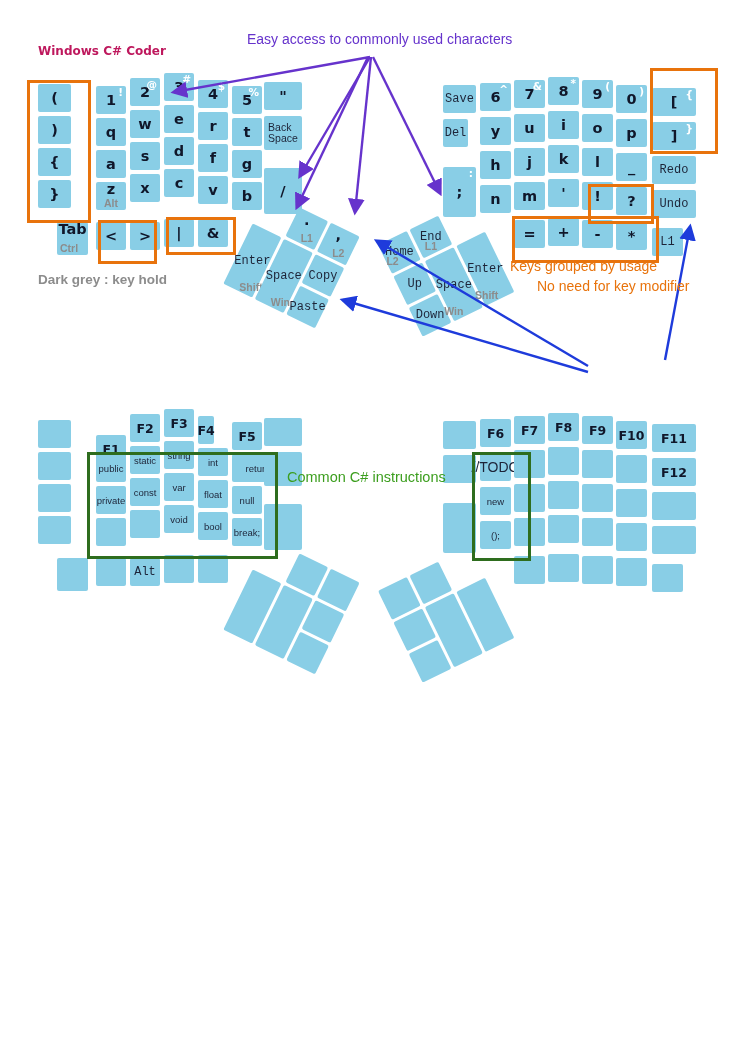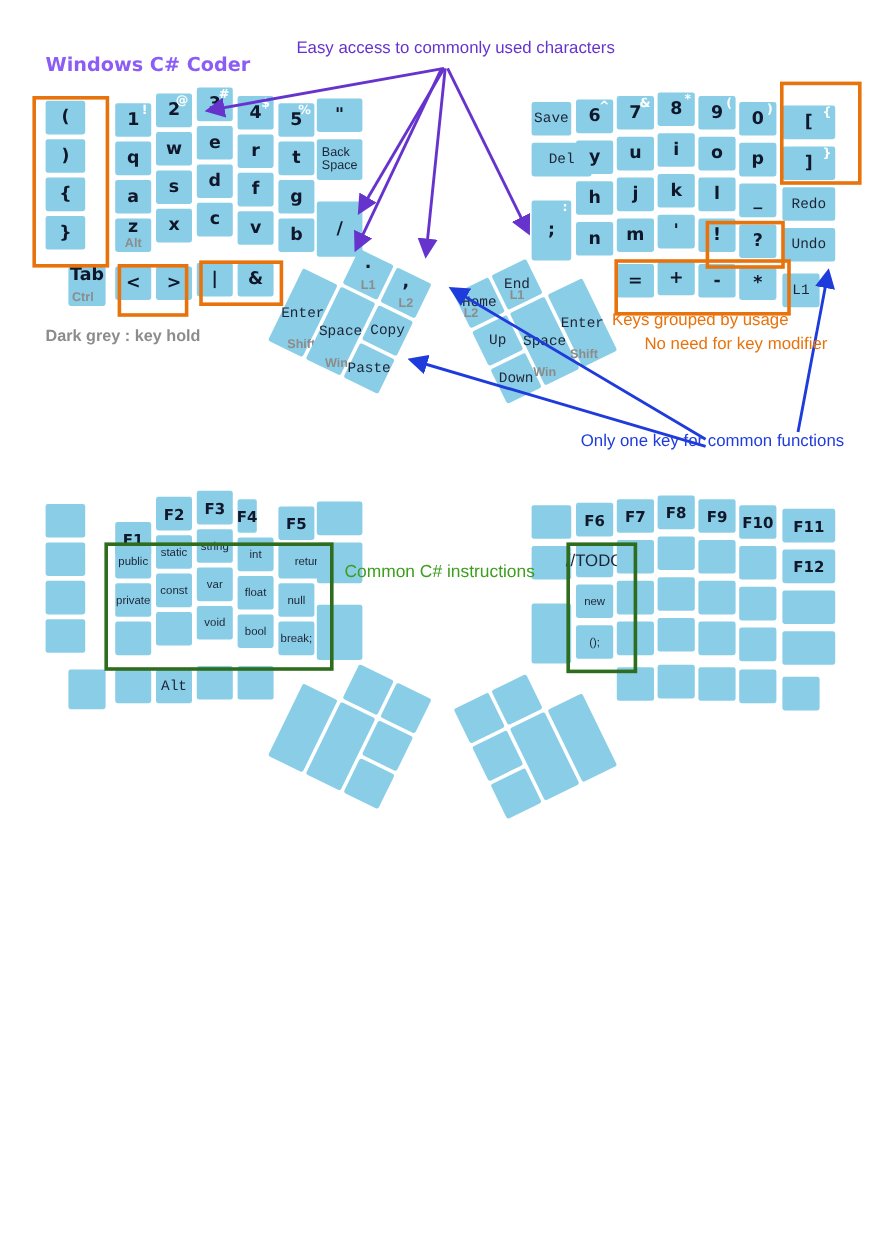--- a/index.html
+++ b/index.html
@@ -18,21 +18,21 @@
        font-weight:bold;font-size:10.5px;color:#fff;line-height:12px;}
   .hold{position:absolute;font-family:"Liberation Sans",sans-serif;font-weight:bold;
         font-size:10.5px;color:var(--gray,#8C8C8C);line-height:11px;}
   .hold.bl{left:3px;bottom:1px;}
   .hold.br{right:3px;bottom:1px;}
   .hold.bc{left:0;right:0;bottom:1px;text-align:center;}
   .cluster{position:absolute;width:102px;height:102px;transform-origin:0 0;z-index:1;}
   .box{position:absolute;z-index:5;pointer-events:none;}
   #arrows{position:absolute;left:0;top:0;z-index:6;pointer-events:none;}
   .txt{position:absolute;white-space:pre;z-index:7;}
-  .t-top-title{left:38px;top:44px;font-size:16px;font-weight:bold;color:#8b5cf6;font-family:"DejaVu Sans",sans-serif;}
+  .t-top-title{left:38px;top:44px;font-size:12px;font-weight:bold;color:#be185d;font-family:"DejaVu Sans",sans-serif;}
   .t-bottom-title{left:38px;top:374px;font-size:16px;font-weight:bold;color:#000;font-family:"DejaVu Sans",sans-serif;}
   .t-easy{left:247px;top:31px;font-size:14px;color:var(--purple,#6633CC);}
   .t-grouped{left:510px;top:258px;font-size:14px;color:var(--orange,#E8730C);}
   .t-nomod{left:510px;top:278px;font-size:14px;color:var(--orange,#E8730C);margin-left:27px;}
   .t-onekey{left:484px;top:359px;font-size:14px;color:var(--blue,#1E3BDB);}
   .t-commoncs{left:287px;top:469px;font-size:14.5px;color:var(--greent,#3C9E1E);}
   .t-keyhold{left:38px;top:272px;font-size:13.5px;font-weight:bold;color:var(--gray,#8C8C8C);}
 </style>
 </head>
 <body>
@@ -199,21 +199,21 @@
       <div class="key" style="left: 264px; top: 168px; width: 38px; height: 46px;">
         <div class="kin">
           <span class="m-sym">/</span>
         </div>
       </div>
       <div class="key" style="left: 443px; top: 85px; width: 33px; height: 28px;">
         <div class="kin">
           <span class="m-word">Save</span>
         </div>
       </div>
-      <div class="key" style="left: 443px; top: 119px; width: 25px; height: 28px; padding-left: 25px;">
+      <div class="key" style="left: 443px; top: 119px; width: 25px; height: 28px;">
         <div class="kin">
           <span class="m-word">Del</span>
         </div>
       </div>
       <div class="key" style="left: 443px; top: 167px; width: 33px; height: 50px;">
         <div class="kin">
           <span class="m-sym">;</span>
           <span class="sup">:</span>
         </div>
       </div>
@@ -764,16 +764,15 @@
       <line x1="373" y1="57" x2="440" y2="193" stroke="#6633CC" stroke-width="2.4" marker-end="url(#ah-purple)"></line>
       <line x1="588" y1="366" x2="377" y2="241" stroke="#1E3BDB" stroke-width="2.4" marker-end="url(#ah-blue)"></line>
       <line x1="588" y1="372" x2="343" y2="300" stroke="#1E3BDB" stroke-width="2.4" marker-end="url(#ah-blue)"></line>
       <line x1="665" y1="360" x2="690" y2="227" stroke="#1E3BDB" stroke-width="2.4" marker-end="url(#ah-blue)"></line>
     </svg>
 
   <div class="txt t-top-title">Windows C# Coder</div>
   <div class="txt t-easy">Easy access to commonly used characters</div>
   <div class="txt t-grouped">Keys grouped by usage</div>
   <div class="txt t-nomod">No need for key modifier</div>
-  <div class="txt t-onekey">Only one key for common functions</div>
   <div class="txt t-commoncs">Common C# instructions</div>
   <div class="txt t-keyhold">Dark grey : key hold</div>
 </div>
 
 </body></html>

